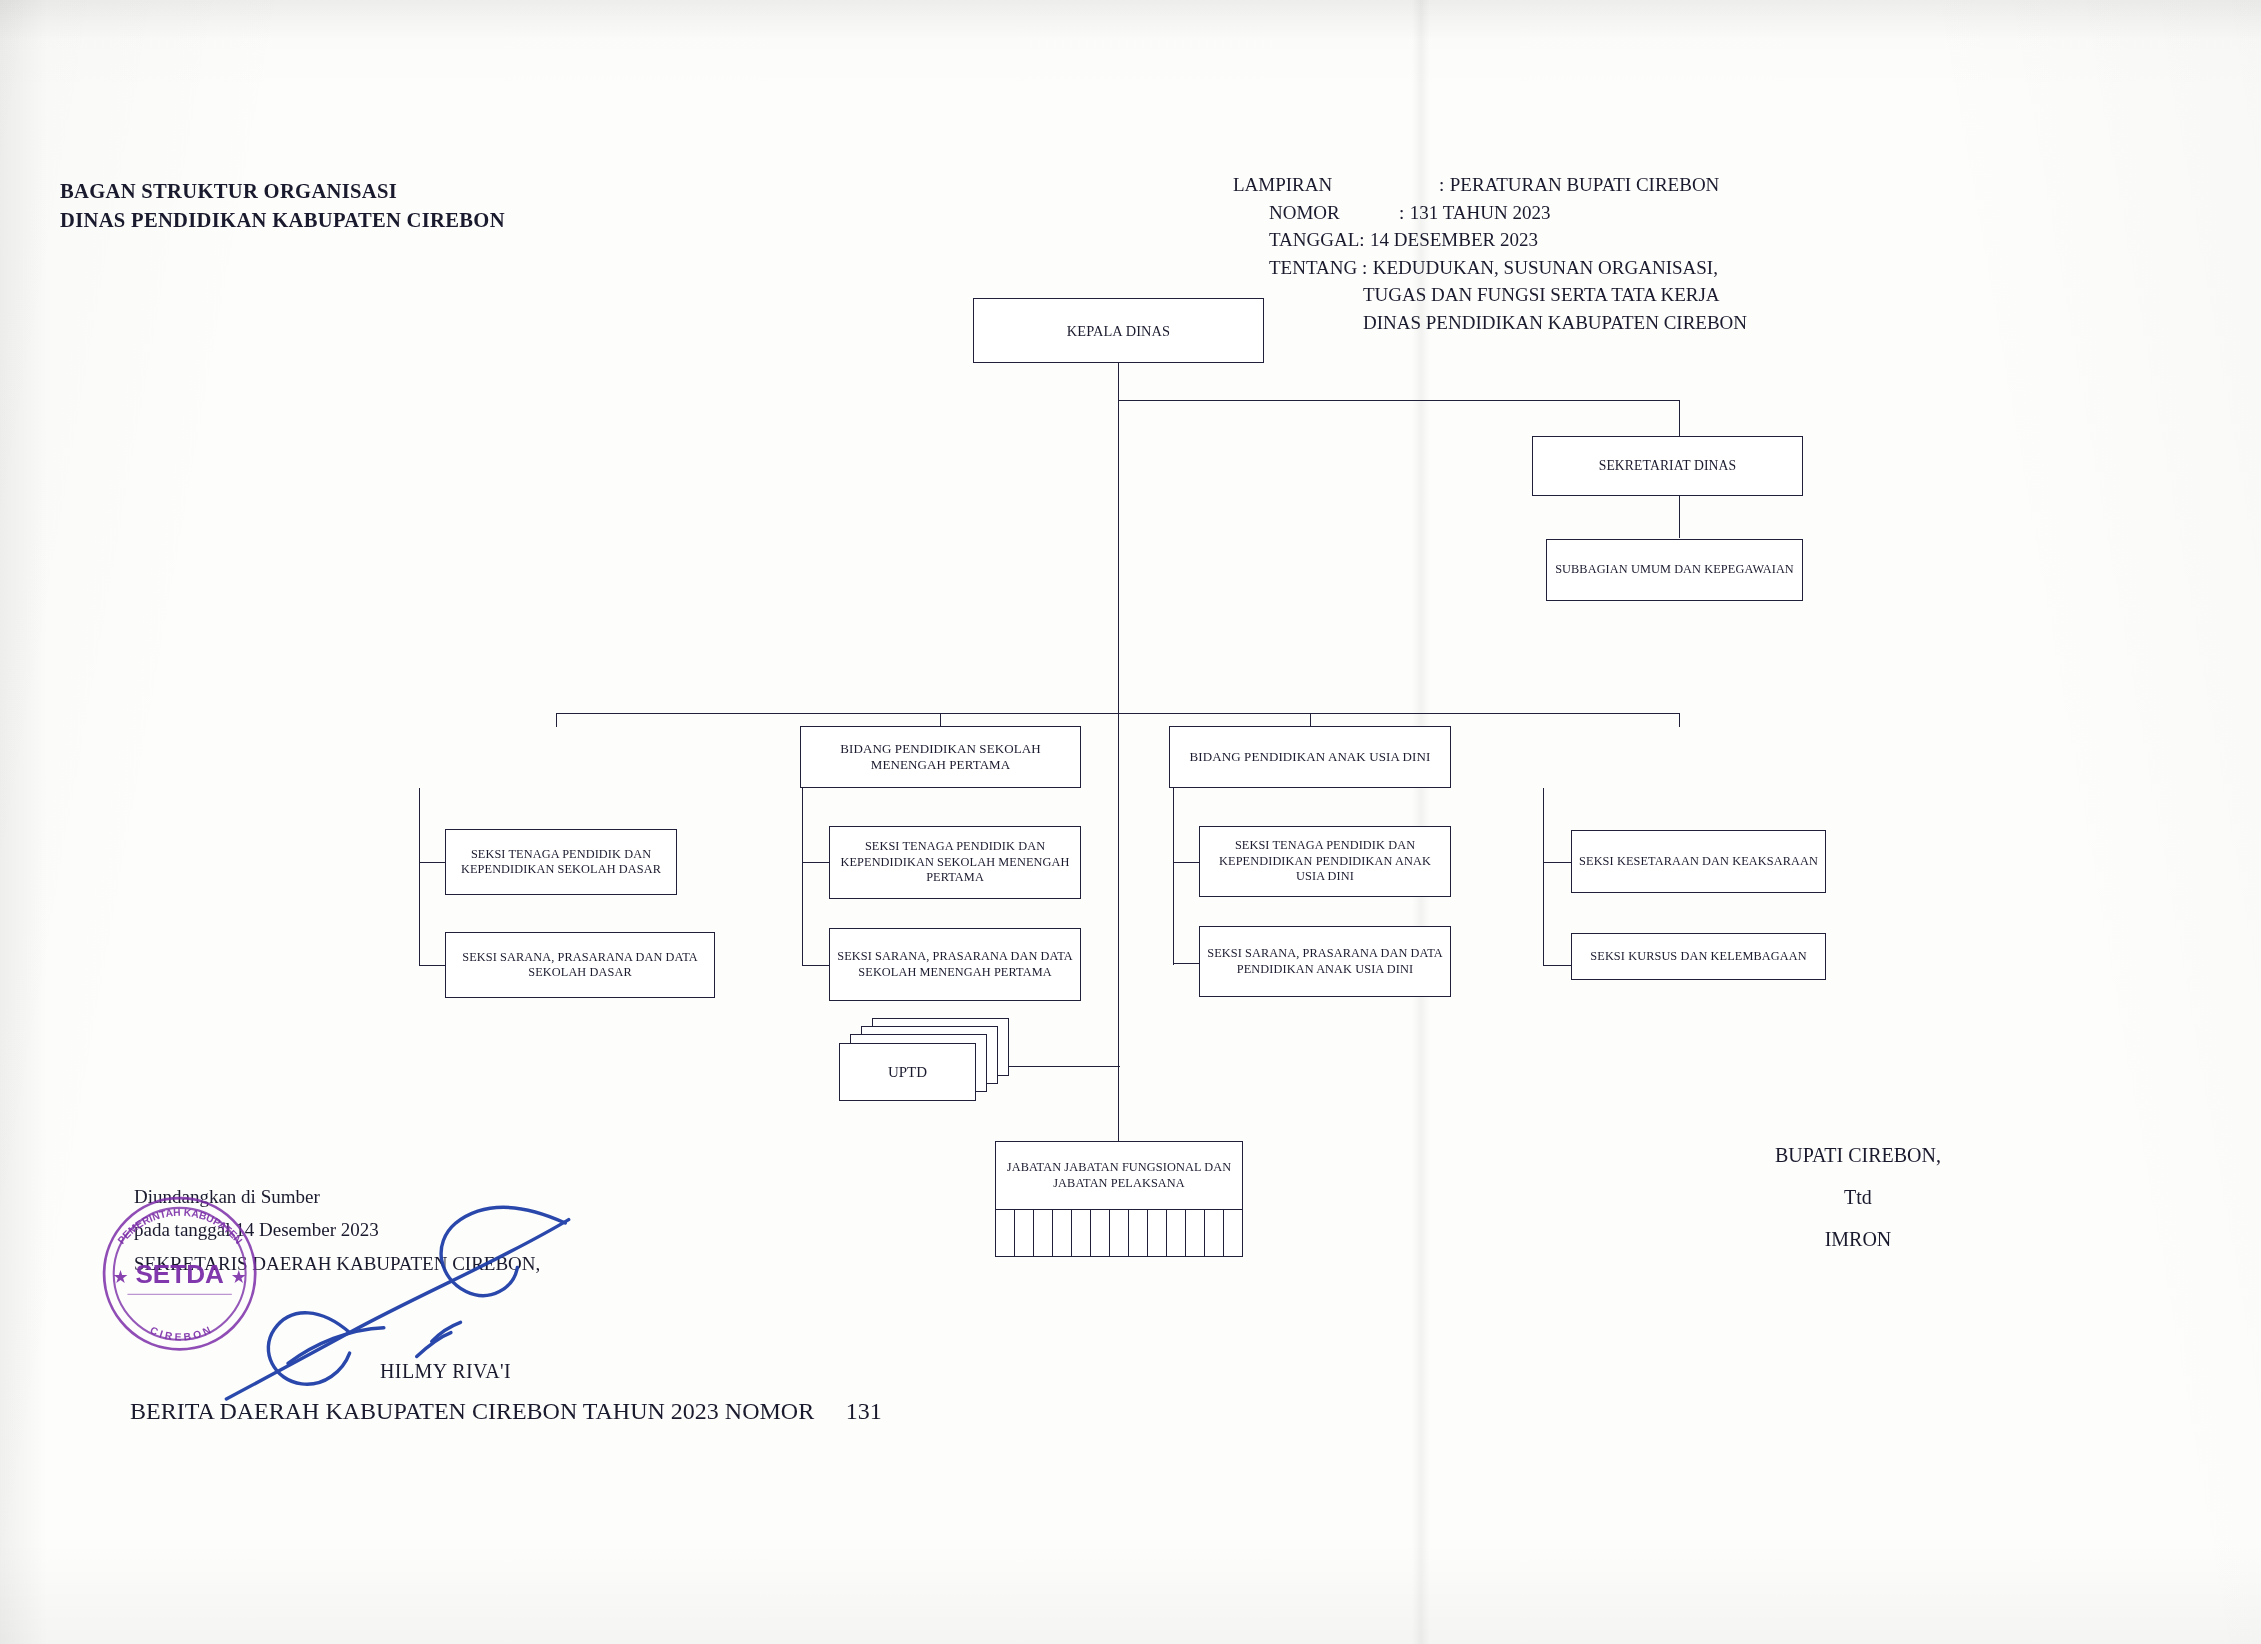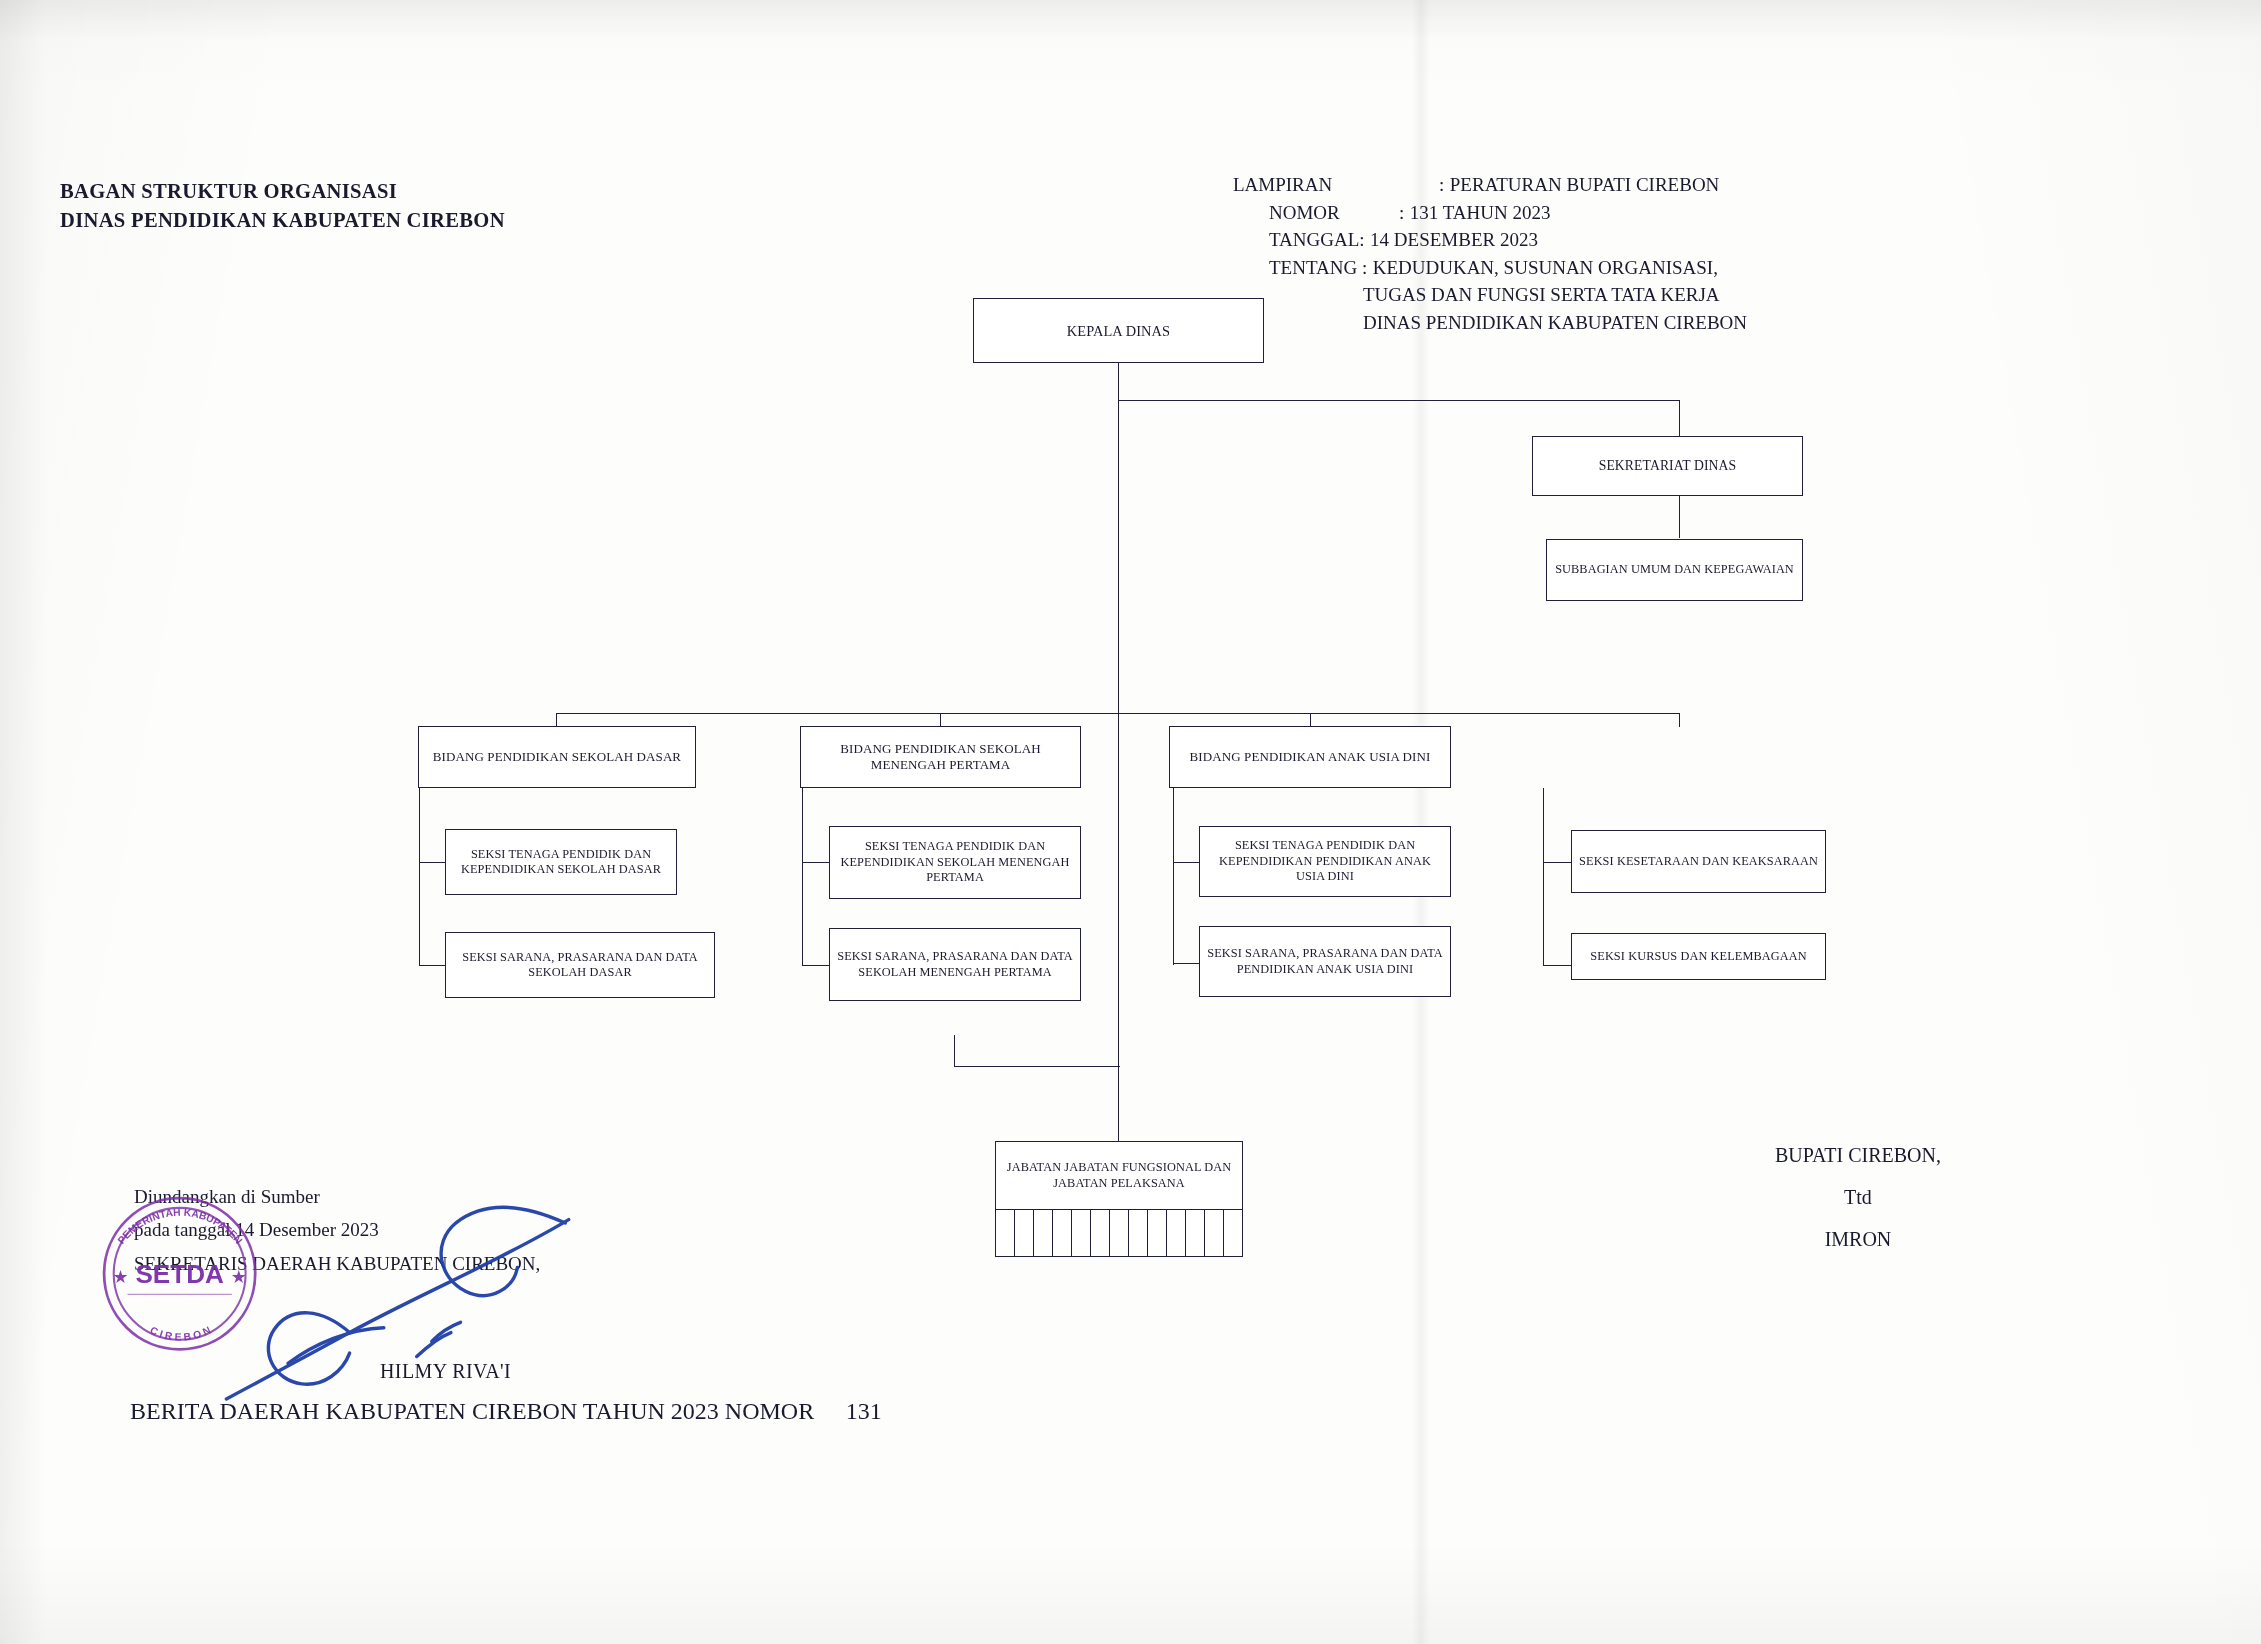--- a/index.html
+++ b/index.html
@@ -253,23 +253,20 @@
     <span>SUBBAGIAN UMUM DAN KEPEGAWAIAN</span>
   </div>
 
   <div class="line h" style="left:556px; top:713px; width:1124px;"></div>
 
   <div class="line v" style="left:556px; top:713px; height:13.7px;"></div>
   <div class="line v" style="left:940px; top:713px; height:13.7px;"></div>
   <div class="line v" style="left:1310px; top:713px; height:13.7px;"></div>
   <div class="line v" style="left:1679px; top:713px; height:13.7px;"></div>
 
-  <div class="box" style="left:418px; top:726px; width:278px; height:62px;">
-    <span>BIDANG PENDIDIKAN SEKOLAH DASAR</span>
-  </div>
   <div class="box" style="left:800px; top:726px; width:281px; height:62px;">
     <span>BIDANG PENDIDIKAN SEKOLAH MENENGAH PERTAMA</span>
   </div>
   <div class="box" style="left:1169px; top:726px; width:282px; height:62px;">
     <span>BIDANG PENDIDIKAN ANAK USIA DINI</span>
   </div>
 
   <div class="line v" style="left:419px; top:788px; height:178px;"></div>
   <div class="line h" style="left:419px; top:862px; width:27px;"></div>
   <div class="line h" style="left:419px; top:965px; width:27px;"></div>
@@ -310,20 +307,28 @@
   <div class="box small" style="left:1571px; top:830px; width:255px; height:63px;">
     <span>SEKSI KESETARAAN DAN KEAKSARAAN</span>
   </div>
   <div class="box small" style="left:1571px; top:933px; width:255px; height:47px;">
     <span>SEKSI KURSUS DAN KELEMBAGAAN</span>
   </div>
 
   <div class="line h" style="left:954px; top:1066px; width:166px;"></div>
   <div class="line v" style="left:954px; top:1035px; height:31px;"></div>
 
+  <div class="uptd-wrap" style="left:839px; top:1018px; width:206px; height:96px;">
+    <div class="uptd-sheet" style="left:33px; top:0px; width:137px; height:58px;"></div>
+    <div class="uptd-sheet" style="left:22px; top:8.2px; width:137px; height:58px;"></div>
+    <div class="uptd-sheet" style="left:11px; top:16.4px; width:137px; height:58px;"></div>
+    <div class="uptd-front" style="left:0px; top:25px; width:137px; height:58px;">
+      <span>UPTD</span>
+    </div>
+  </div>
 
   <div class="box small" style="left:995px; top:1141px; width:248px; height:69px; flex-direction:column; line-height:1.3;">
     <span>JABATAN JABATAN FUNGSIONAL DAN JABATAN PELAKSANA</span>
   </div>
 
   <div class="kj-grid" id="kj-grid" style="left:995px; top:1209px; width:248px; height:48px;">
       <div class="kj-cell"></div>
       <div class="kj-cell"></div>
       <div class="kj-cell"></div>
       <div class="kj-cell"></div>

